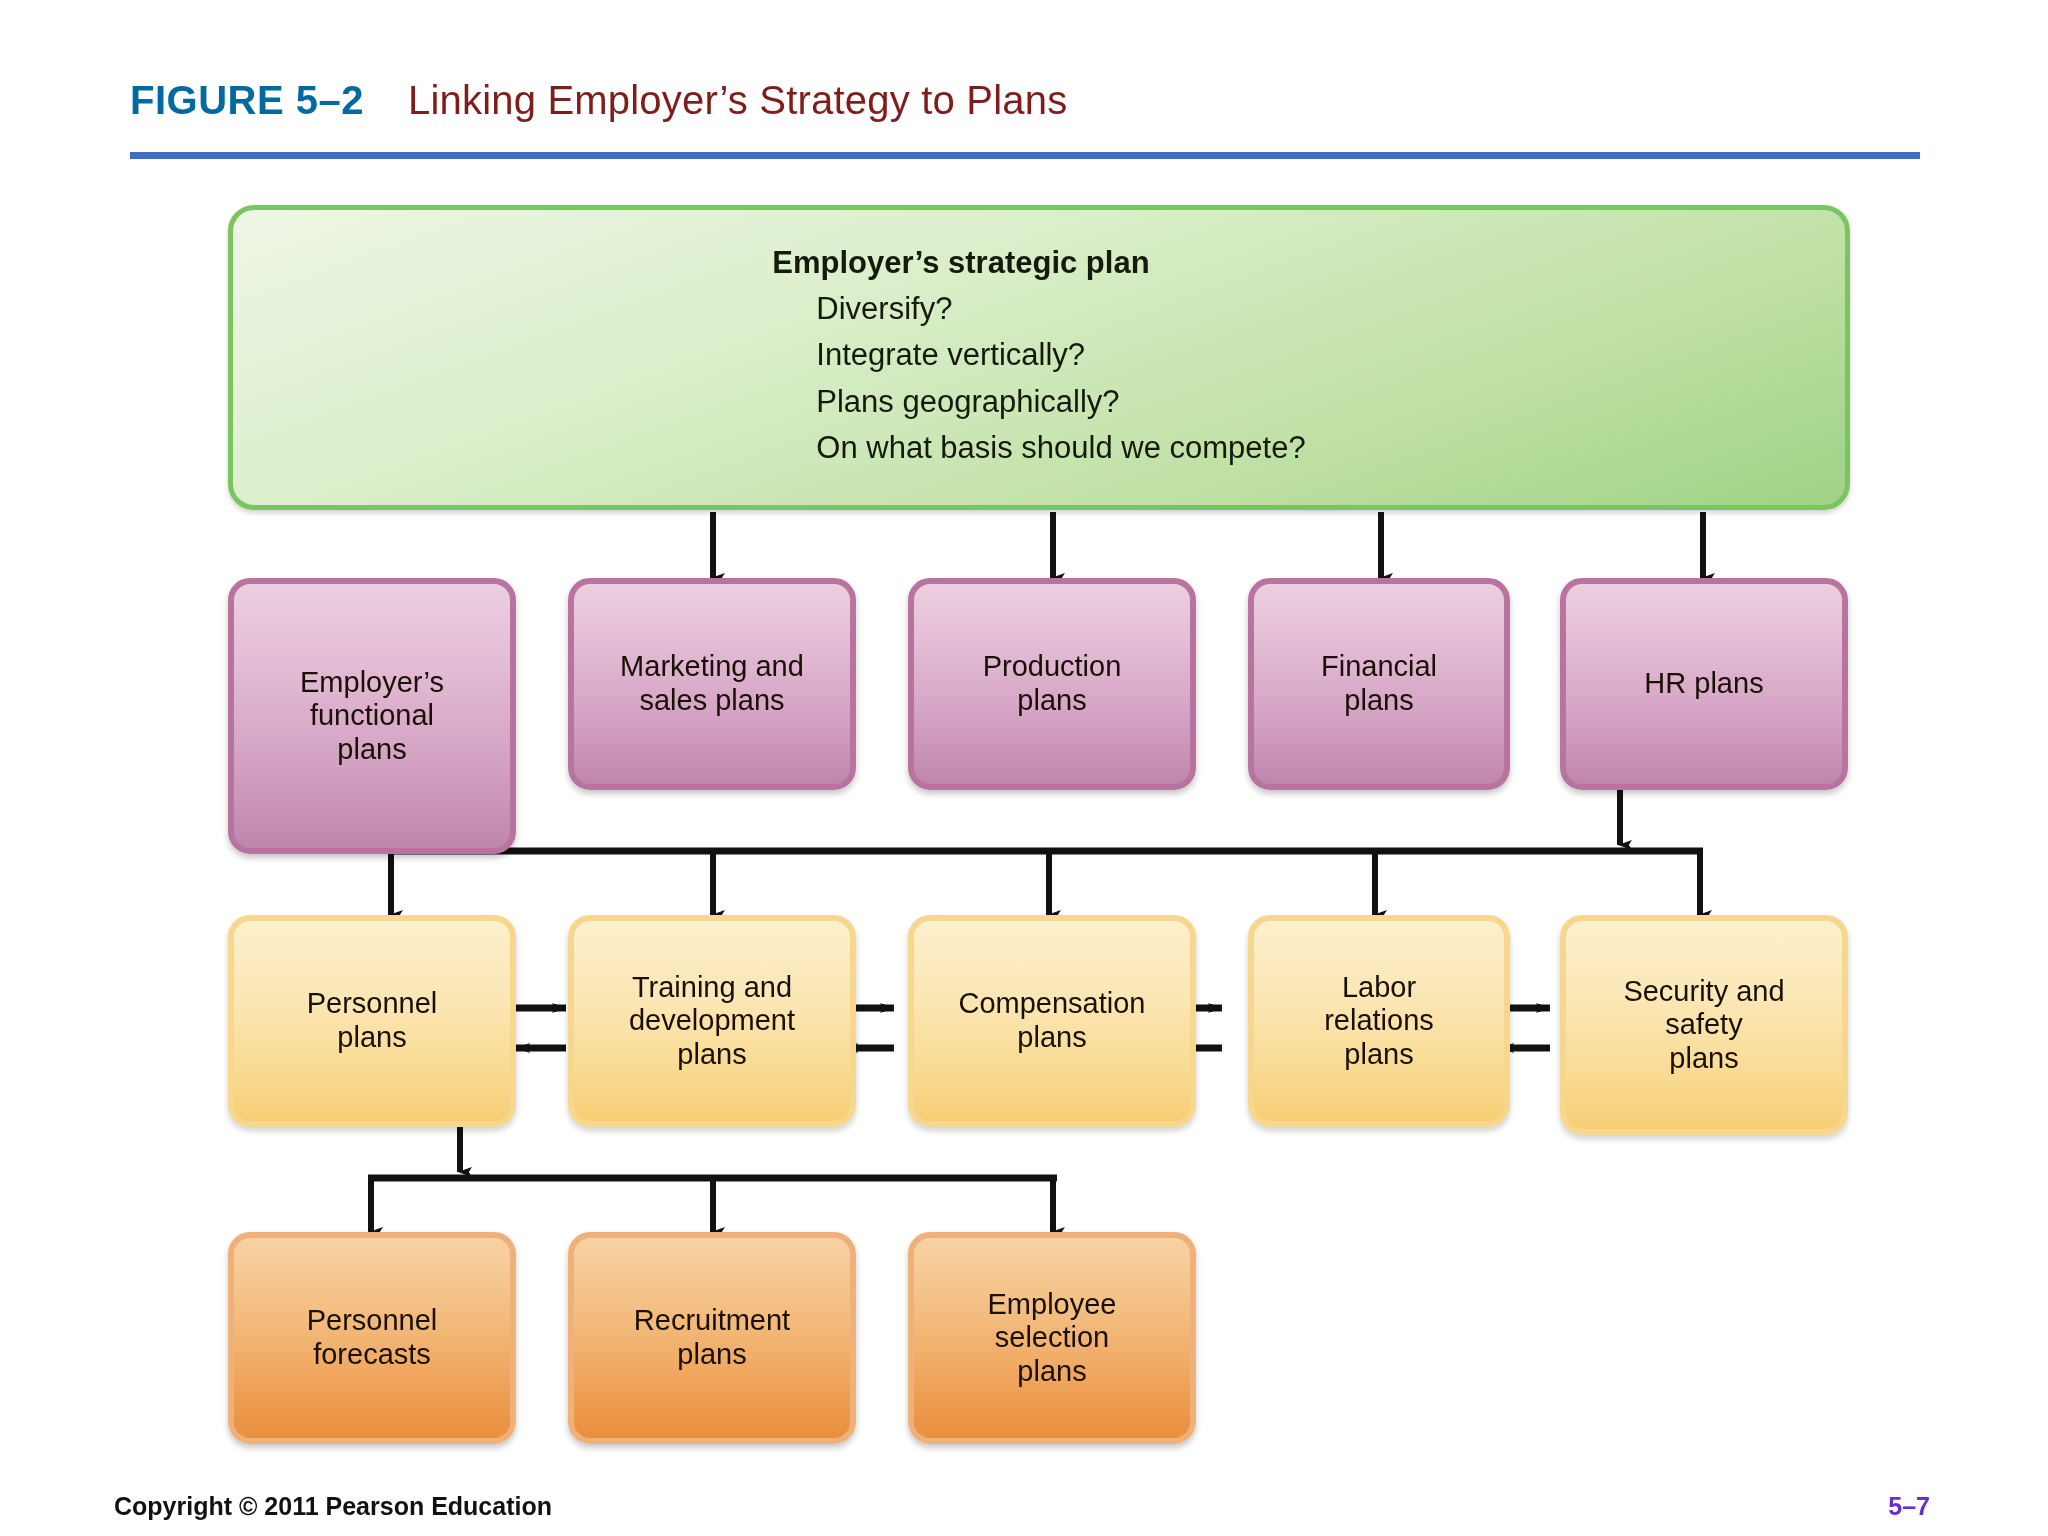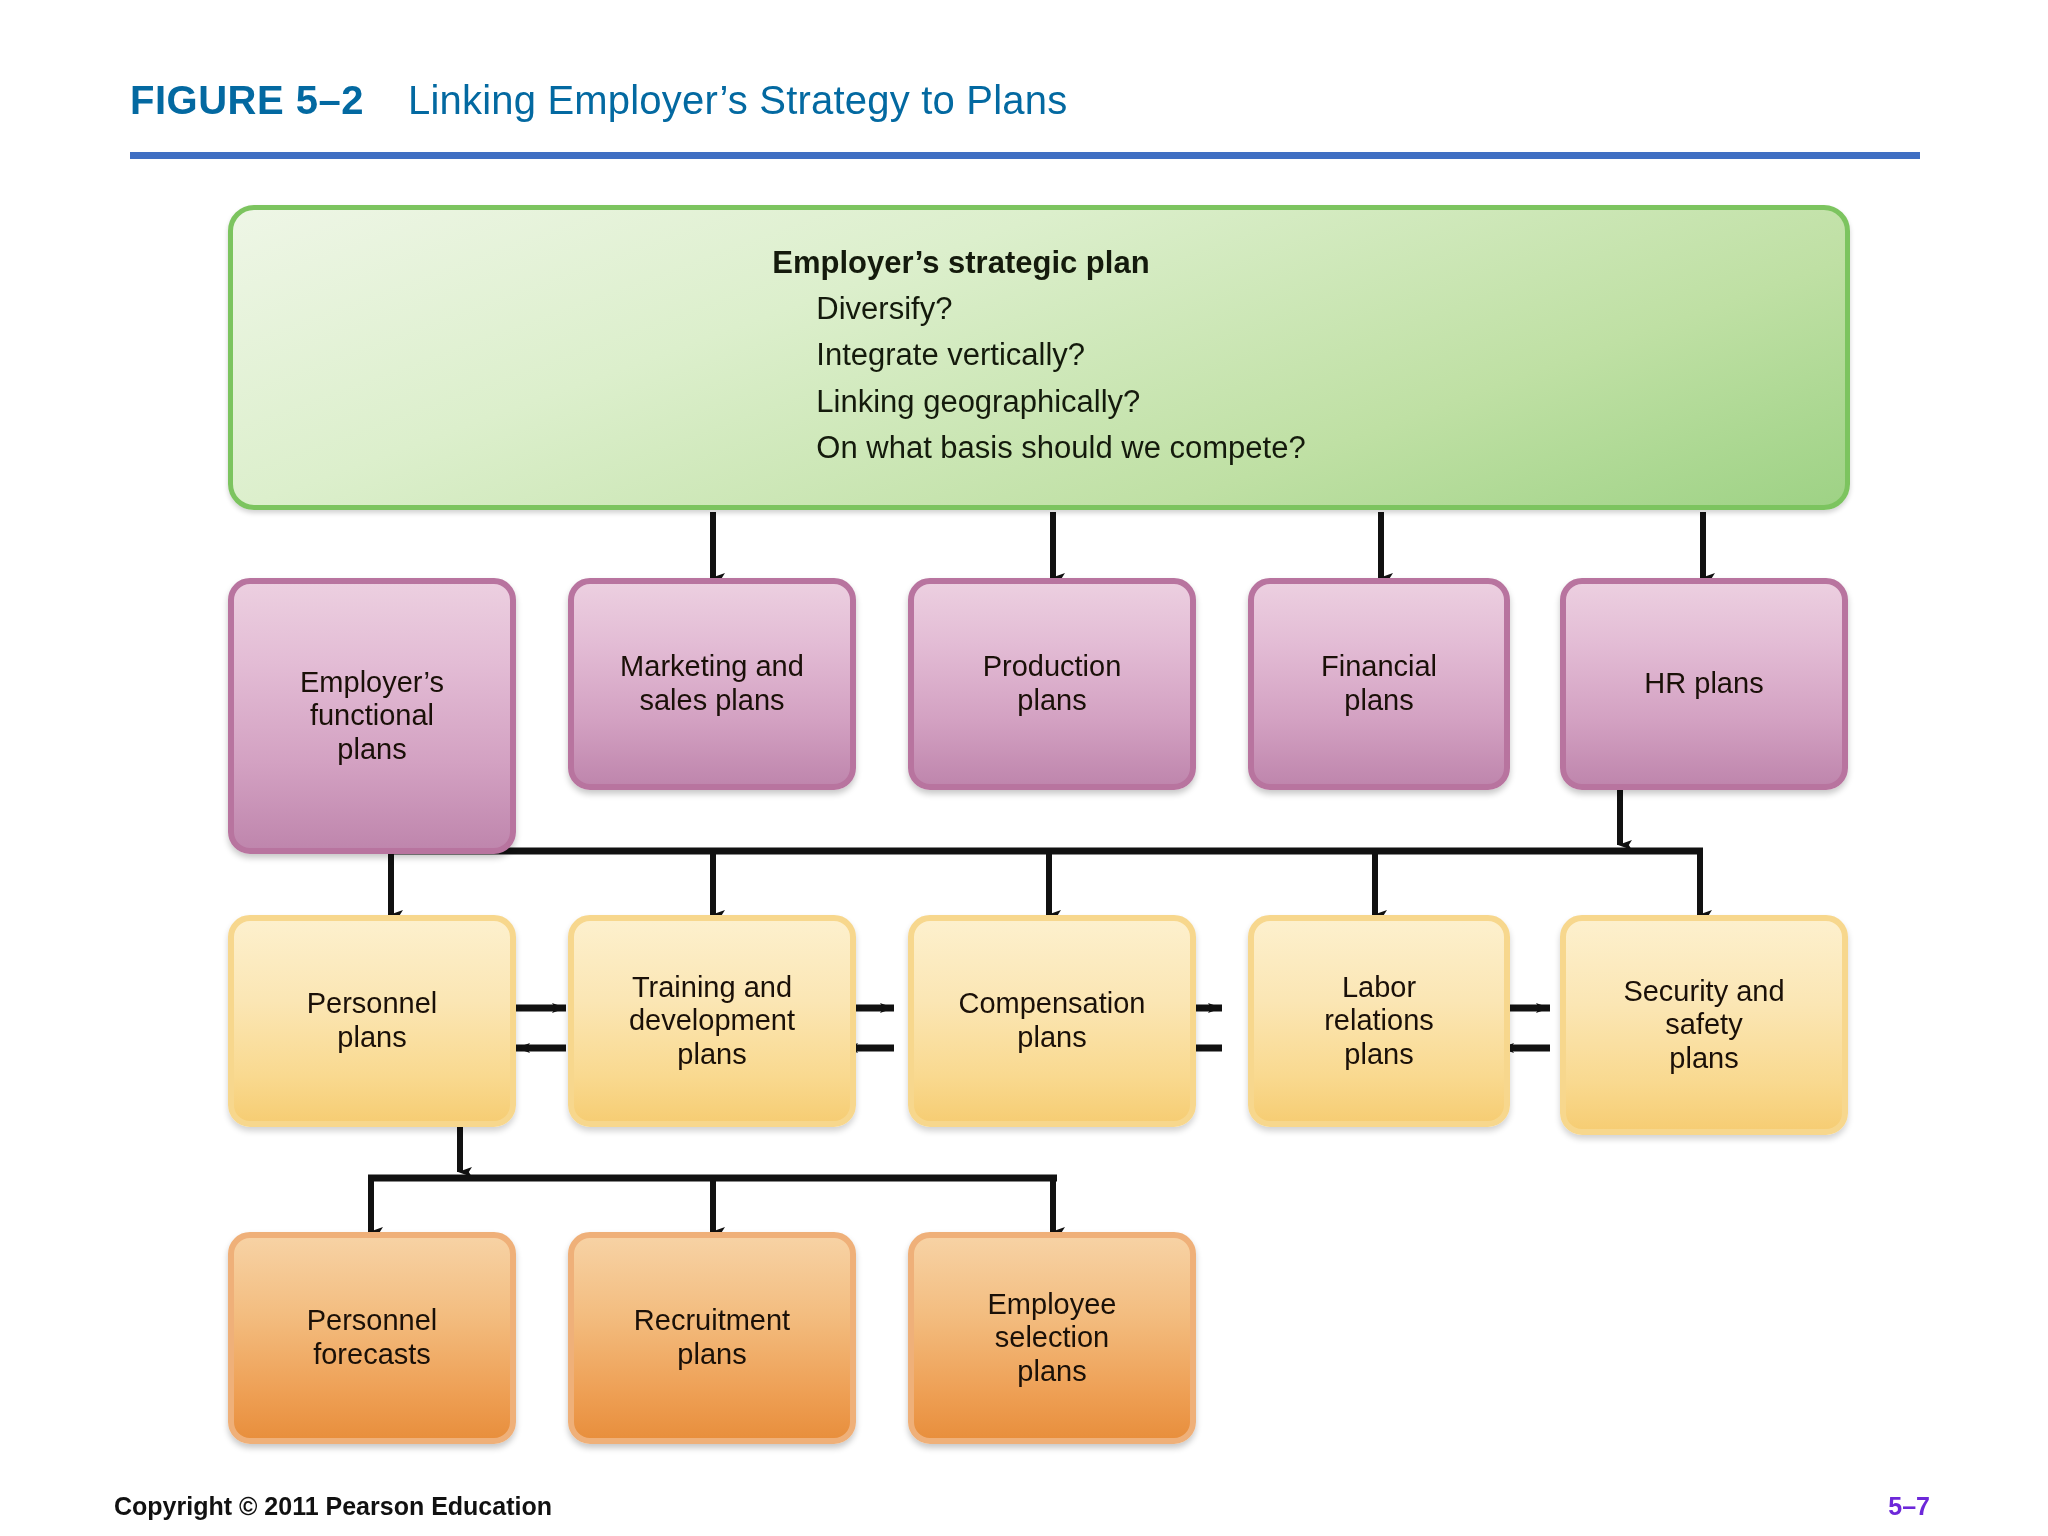--- a/index.html
+++ b/index.html
@@ -29,21 +29,21 @@
     gap: 44px;
     white-space: nowrap;
   }
   #figure-number {
     color: #0369a1;
     font-weight: bold;
     font-size: 40px;
     letter-spacing: 0.5px;
   }
   #figure-title {
-    color: #0369a1;
+    color: #7f1d1d;
     font-size: 40px;
     letter-spacing: 0.2px;
   }
   #header-rule {
     position: absolute;
     left: 130px;
     top: 152px;
     width: 1790px;
     height: 7px;
     background: #3f6fc3;
@@ -209,21 +209,21 @@
         <line x1="1053" y1="1178" x2="1053" y2="1232"></line>
       </g>
     </g>
   </svg>
 
   <div id="strategy-box" class="node">
     <div id="strategy-lines">
       <div class="head">Employer’s strategic plan</div>
       <div class="sub">Diversify?</div>
       <div class="sub">Integrate vertically?</div>
-      <div class="sub">Linking geographically?</div>
+      <div class="sub">Plans geographically?</div>
       <div class="sub">On what basis should we compete?</div>
     </div>
   </div>
 
   <div class="node purple" style="left:228px;  top:578px; width:288px; height:276px;">
     <span class="label">Employer’s<br>functional<br>plans</span>
   </div>
   <div class="node purple" style="left:568px;  top:578px; width:288px; height:212px;">
     <span class="label">Marketing and<br>sales plans</span>
   </div>

